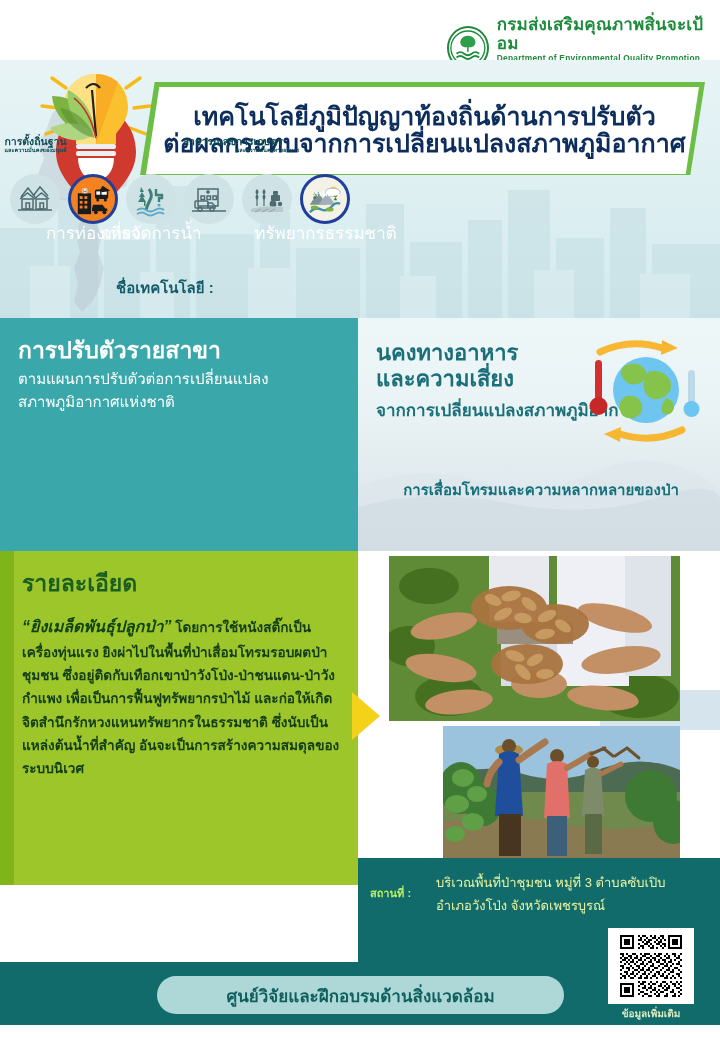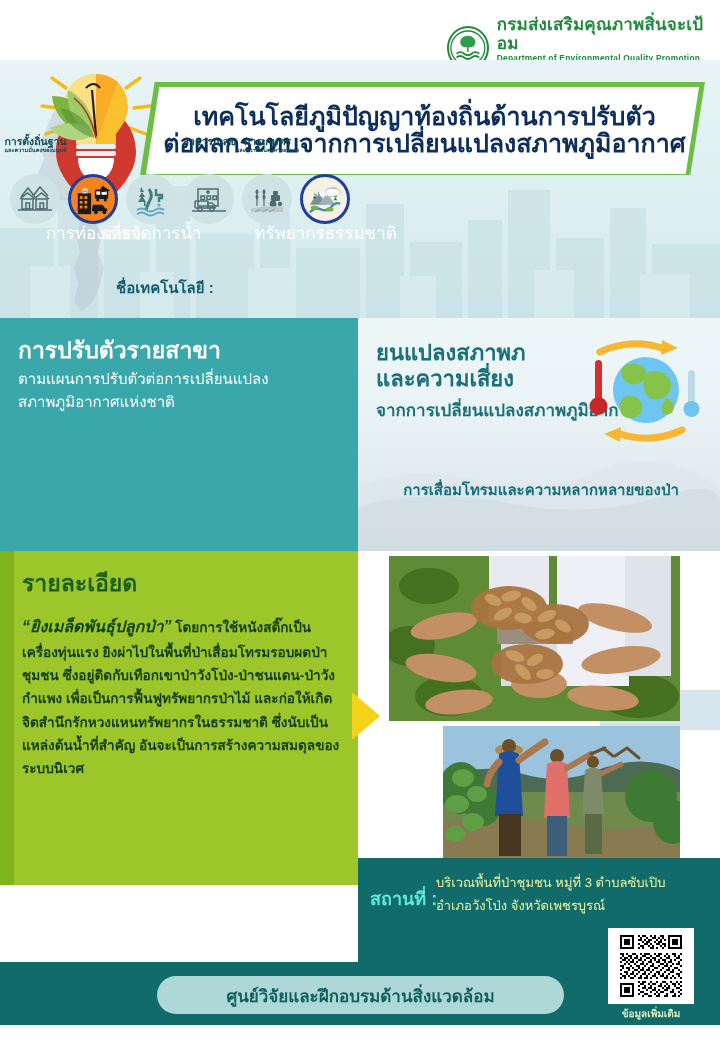--- a/index.html
+++ b/index.html
@@ -94,21 +94,21 @@
     position: absolute; bottom: 6px; left: 2px;
     width: 50px; height: 50px; border-radius: 50%;
     background: #cfe3e6;
     display: flex; align-items: center; justify-content: center;
     overflow: hidden;
   }
   .sector.hl-orange .sector-circle { background: #f58220; border: 3px solid #1f3f9c; }
   .sector.hl-blue .sector-circle { background: #f4f2e6; border: 3px solid #1f3f9c; }
   .sector-cap-top {
     position: absolute; top: -22px; left: 50%; transform: translateX(-50%);
-    text-align: center; white-space: nowrap;
+    white-space: nowrap;
   }
   .sector-cap-bot {
     position: absolute; bottom: -13px; left: 50%; transform: translateX(-50%);
     text-align: center; white-space: nowrap;
   }
   .cap-main { font-size: 10.5px; font-weight: bold; color: #0e4b54; line-height: 1.05; }
   .cap-sm   { font-size: 5.6px; font-weight: bold; color: #0e4b54; line-height: 1.1; }
   .cap-main-w { font-size: 17px; font-weight: normal; color: #ffffff; line-height: 1.05; margin-top: 27px; }
   .cap-sm-w   { font-size: 6.2px; font-weight: bold; color: #ffffff; line-height: 1.1; }
 
@@ -166,21 +166,21 @@
     background: #d6e4ee;
   }
 
   
   .loc-band {
     position: absolute; left: 358px; top: 858px; width: 362px; height: 104px;
     background: #116b6b;
   }
   .loc-label {
     position: absolute; left: 12px; top: 26px;
-    font-size: 18px; font-weight: bold; color: #5eead4;
+    font-size: 11px; font-weight: bold; color: #bef264;
   }
   .loc-lines {
     position: absolute; left: 78px; top: 14px; width: 230px;
     font-size: 13px; color: #e9f5a0; line-height: 1.75;
   }
   .loc-left-white {
     position: absolute; left: 0; top: 885px; width: 358px; height: 77px;
     background: #ffffff;
   }
 
@@ -462,21 +462,21 @@
       </div>
     </div>
   </div>
 
   <div class="panel-right">
     <svg class="pr-hills" viewBox="0 0 362 110" preserveAspectRatio="none">
       <path d="M0 46 Q60 22 120 40 T240 30 T362 48 L362 110 L0 110 Z" fill="#dbe6ec"></path>
       <path d="M0 66 Q70 46 150 62 T300 56 T362 70 L362 110 L0 110 Z" fill="#ccd8e0"></path>
     </svg>
     <h2>
-      <span>ยนแปลงสภาพภ</span><br>
+      <span>นคงทางอาหาร</span><br>
       <span>และความเสี่ยง</span>
     </h2>
     <p class="sub">จากการเปลี่ยนแปลงสภาพภูมิอากาศ</p>
 
     <div class="globe-wrap">
       <svg width="128" height="110" viewBox="0 0 128 110">
         <path d="M22 16 q30 -14 62 -4" stroke="#f7b733" stroke-width="7" fill="none" stroke-linecap="round"></path>
         <path d="M84 4 l16 8 l-17 7 z" fill="#f7b733"></path>
         <path d="M104 94 q-30 14 -62 4" stroke="#f7b733" stroke-width="7" fill="none" stroke-linecap="round"></path>
         <path d="M42 106 l-16 -8 l17 -7 z" fill="#f7b733"></path>

